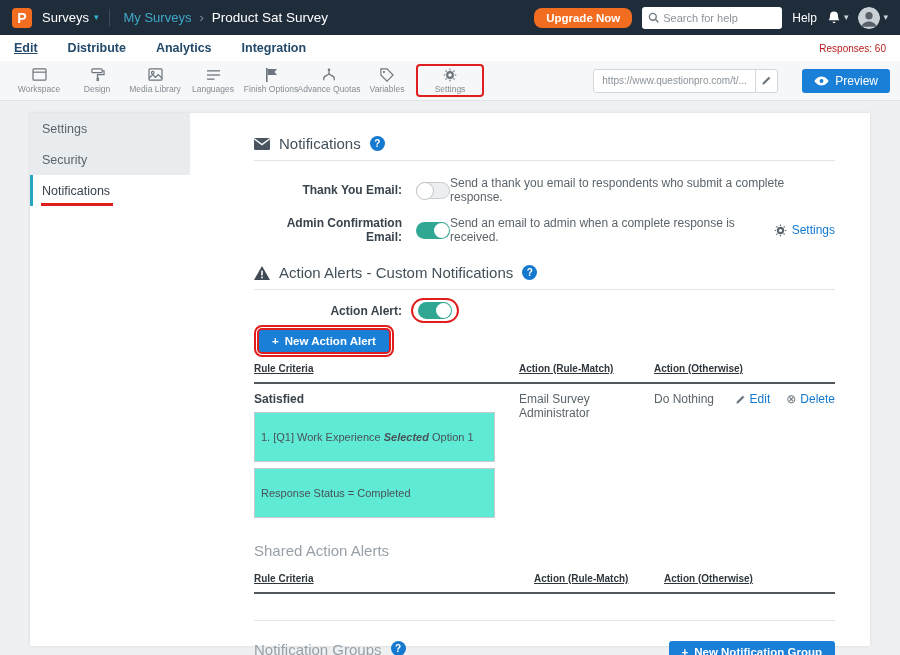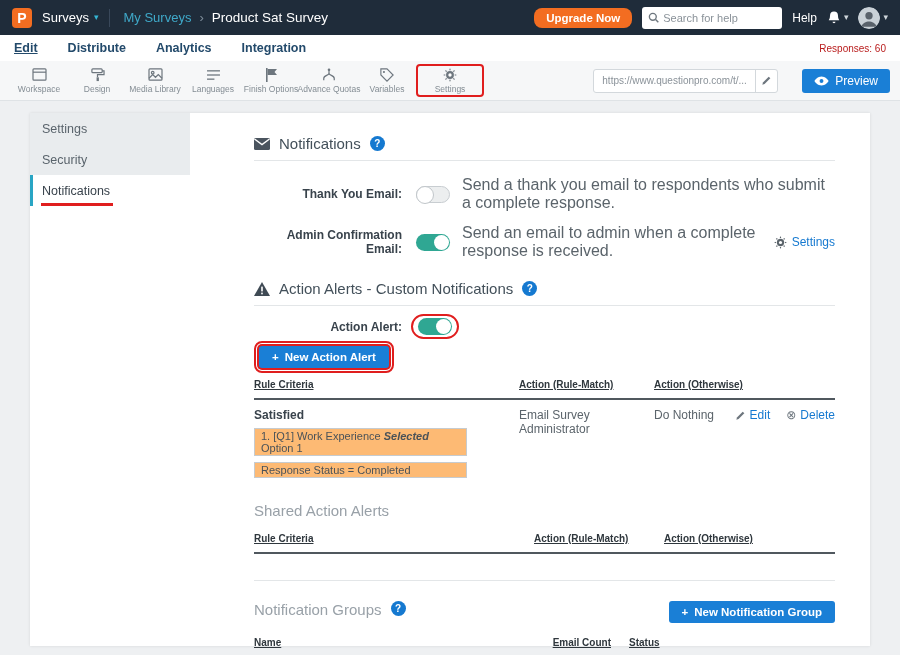--- a/index.html
+++ b/index.html
@@ -58,21 +58,21 @@
 
   
   .sec-head { display:flex; align-items:center; gap:9px; }
   .sec-title { font-size:15px; color:#43505a; }
   .gray-title { font-size:15px; color:#99a1a8; }
   .help-circle { width:15px; height:15px; border-radius:50%; background:#1579d0; color:#fff; font-size:10px; font-weight:bold; display:flex; align-items:center; justify-content:center; flex-shrink:0; }
   .sec-rule { border:none; border-top:1px solid #e3e6e8; margin-top:8px; }
   .toggle-row { display:flex; align-items:center; margin-top:15px; }
   .toggle-row.second { margin-top:12px; }
   .row-label { width:148px; text-align:right; font-size:12px; font-weight:bold; color:#39434c; flex-shrink:0; }
-  .row-desc { margin-left:12px; font-size:16px; color:#5b646b; }
+  .row-desc { font-size:12px; color:#5b646b; }
   .toggle { width:34px; height:17px; border-radius:9px; position:relative; margin-left:14px; flex-shrink:0; display:inline-block; }
   .toggle.off { background:#eceeef; border:1px solid #c8cdd1; }
   .toggle.off::after { content:""; position:absolute; left:-1px; top:-1px; width:16px; height:16px; border-radius:50%; background:#fff; border:1px solid #c1c6ca; }
   .toggle.on { background:#2fa793; }
   .toggle.on::after { content:""; position:absolute; right:1px; top:1px; width:15px; height:15px; border-radius:50%; background:#fff; }
   .settings-link { margin-left:auto; display:flex; align-items:center; gap:5px; padding-left:10px; flex-shrink:0; }
   .blue-link { color:#1579d0; text-decoration:none; font-size:12px; }
   .sec2 { margin-top:20px; }
   .toggle-row.alert { margin-top:8px; }
   .red-ring { border:2px solid #e01e1e; border-radius:15px; padding:2px 5px; margin-left:9px; display:inline-flex; }
@@ -85,21 +85,21 @@
   
   .th { font-size:10px; font-weight:bold; color:#2f373d;text-decoration:underline; }
   .cell { font-size:12px; color:#5b646b; }
   .aa-table { margin-top:6px; }
   .aa-head { display:flex; border-bottom:2px solid #50585e; padding-bottom:8px; }
   .c1 { width:265px; flex-shrink:0; }
   .c2 { width:135px; flex-shrink:0; padding-right:16px; }
   .c3 { flex:1; display:flex; align-items:flex-start; }
   .aa-row { display:flex; padding-top:8px; }
   .row-status { font-size:12px; font-weight:bold; color:#39434c; }
-  .crit-box { width:213px; border:1px solid #c6cbcf; background:#fdba74; padding:1px 6px; font-size:11px; color:#4a5258; margin-top:6px; }
+  .crit-box { width:241px; border:1px solid #c6cbcf; background:#5eead4; padding:18px 6px; font-size:11px; color:#4a5258; margin-top:6px; }
   .crit-box:first-of-type { margin-top:8px; }
   .row-links { margin-left:auto; display:flex; gap:16px; align-items:center; }
   .link-item { display:inline-flex; align-items:center; gap:4px; }
   .li-icon { color:#6d767e; font-size:12px; line-height:1; display:inline-flex; }
   .shared { margin-top:24px; }
   .shared-head { display:flex; border-bottom:2px solid #50585e; padding-bottom:8px; margin-top:14px; }
   .s1 { width:280px; flex-shrink:0; }
   .s2 { width:130px; flex-shrink:0; }
   .divider { border:none; border-top:1px solid #e3e6e8; margin-top:26px; }
   .groups { margin-top:20px; }

